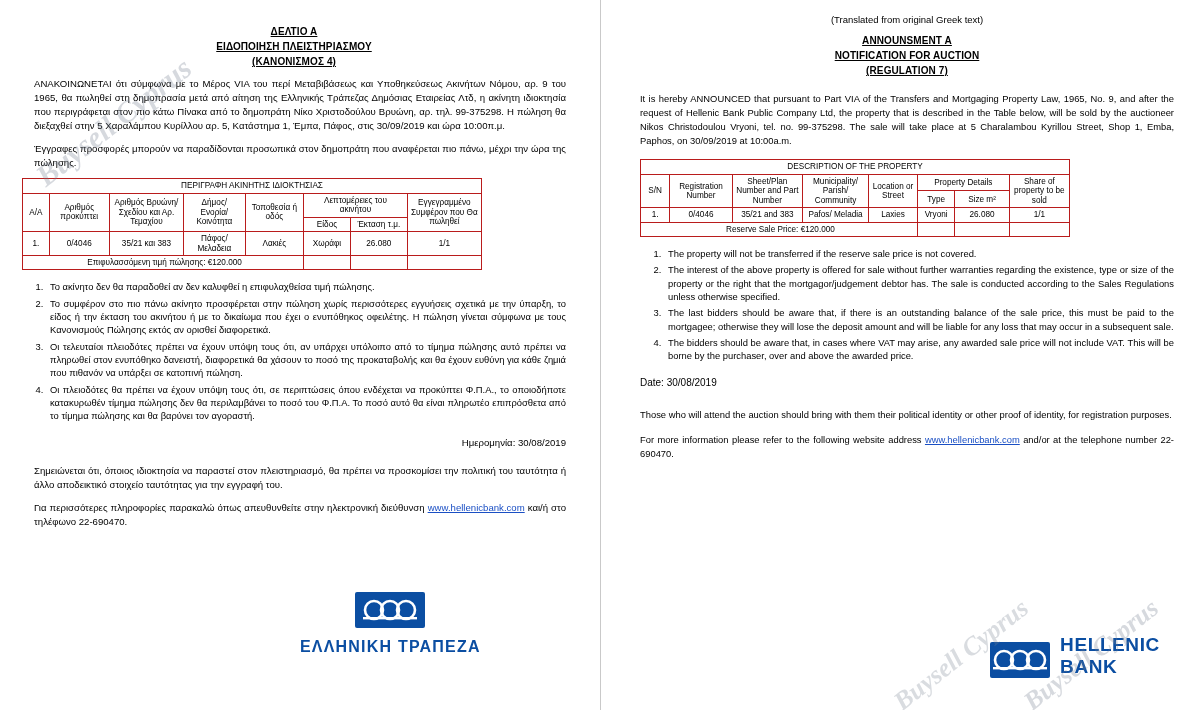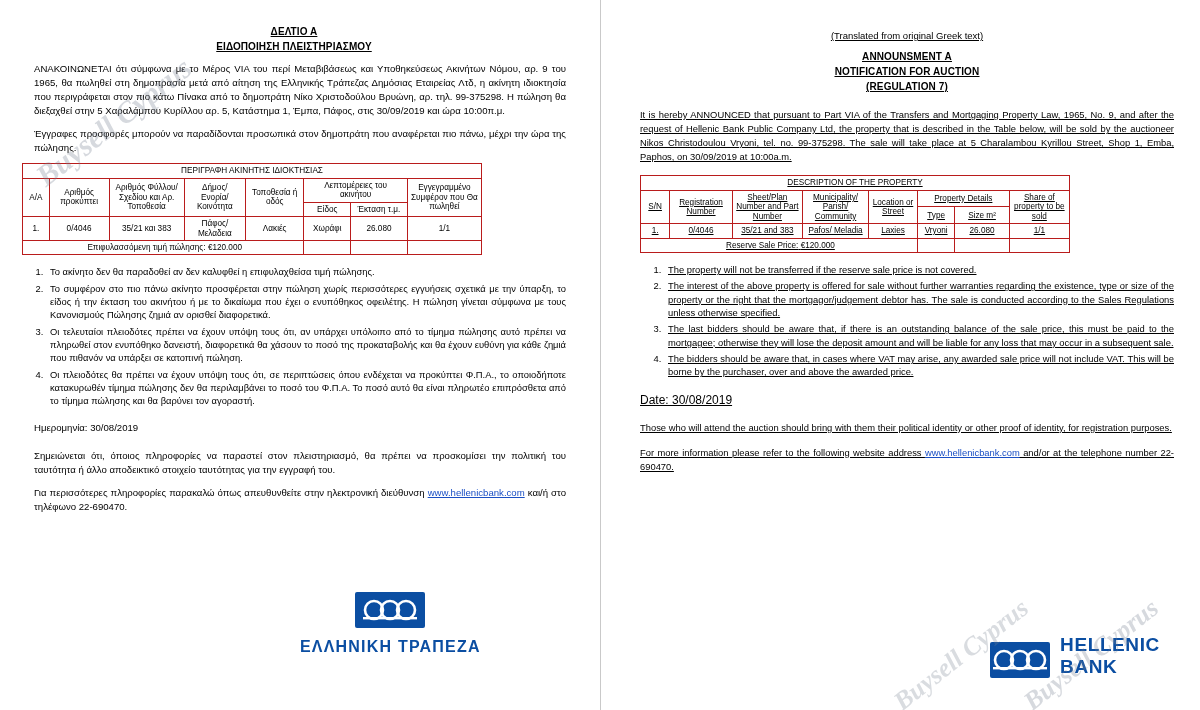--- a/index.html
+++ b/index.html
@@ -23,22 +23,21 @@
   .col {
     position: relative;
     box-sizing: border-box;
   }
   .col-left {
     width: 600px;
     padding: 26px 34px 8px 22px;
   }
   .col-right {
     width: 600px;
-    padding: 30px 26px 0 40px;
-    text-decoration: underline;
+    padding: 14px 26px 0 40px;
   }
   .divider {
     position: absolute;
     left: 600px;
     top: 0;
     bottom: 0;
     width: 1px;
     background: #c9c9c9;
   }
   .u { text-decoration: underline; }
@@ -106,24 +105,25 @@
     line-height: 1.42;
   }
   ol.numlist li {
     margin-bottom: 3px;
     text-align: justify;
     padding-left: 4px;
   }
   .date-line {
     font-size: 9.6px;
     margin: 14px 0 16px 12px;
+    text-align: right;
   }
   .date-line-r {
-    font-size: 12px;
-    margin: 14px 0 14px 0;
+    font-size: 10px;
+    margin: 14px 0 20px 0;
   }
   a.link {
     color: #1a4fc4;
     text-decoration: underline;
   }
   
   .logo-wrap-left {
     position: absolute;
     left: 300px;
     bottom: 54px;
@@ -179,35 +179,36 @@
 </style>
 </head>
 <body>
 
 <div class="page">
 
   <div class="col col-left">
 
     <div class="title-line u">ΔΕΛΤΙΟ Α</div>
     <div class="title-line u">ΕΙΔΟΠΟΙΗΣΗ ΠΛΕΙΣΤΗΡΙΑΣΜΟΥ</div>
+    <div class="title-line u">(ΚΑΝΟΝΙΣΜΟΣ 4)</div>
 
     <div class="spacer-sm"></div>
 
     <p class="body">ΑΝΑΚΟΙΝΩΝΕΤΑΙ ότι σύμφωνα με το Μέρος VΙΑ του περί Μεταβιβάσεως και Υποθηκεύσεως Ακινήτων Νόμου, αρ. 9 του 1965, θα πωληθεί στη δημοπρασία μετά από αίτηση της Ελληνικής Τράπεζας Δημόσιας Εταιρείας Λτδ, η ακίνητη ιδιοκτησία που περιγράφεται στον πιο κάτω Πίνακα από το δημοπράτη Νίκο Χριστοδούλου Βρυώνη, αρ. τηλ. 99-375298. Η πώληση θα διεξαχθεί στην 5 Χαραλάμπου Κυρίλλου αρ. 5, Κατάστημα 1, Έμπα, Πάφος, στις 30/09/2019 και ώρα 10:00π.μ.</p>
     <p class="body">Έγγραφες προσφορές μπορούν να παραδίδονται προσωπικά στον δημοπράτη που αναφέρεται πιο πάνω, μέχρι την ώρα της πώλησης.</p>
 
     <table class="prop tbl-left">
       <tbody>
         <tr>
           <th class="hdr-main" colspan="8">ΠΕΡΙΓΡΑΦΗ ΑΚΙΝΗΤΗΣ ΙΔΙΟΚΤΗΣΙΑΣ</th>
         </tr>
         <tr>
           <th rowspan="2" style="width:22px">Α/Α</th>
           <th rowspan="2" style="width:56px">Αριθμός προκύπτει</th>
-          <th rowspan="2" style="width:74px">Αριθμός Φύλλου/ Σχεδίου και Αρ. Τοποθεσία</th>
+          <th rowspan="2" style="width:74px">Αριθμός Βρυώνη/ Σχεδίου και Αρ. Τεμαχίου</th>
           <th rowspan="2" style="width:58px">Δήμος/ Ενορία/ Κοινότητα</th>
           <th rowspan="2" style="width:54px">Τοποθεσία ή οδός</th>
           <th colspan="2" style="width:96px">Λεπτομέρειες του ακινήτου</th>
           <th rowspan="2" style="width:70px">Εγγεγραμμένο Συμφέρον που Θα πωληθεί</th>
         </tr>
         <tr>
           <th style="width:42px">Είδος</th>
           <th style="width:54px">Έκταση τ.μ.</th>
         </tr>
         <tr>
@@ -227,28 +228,28 @@
           </td>
           <td></td>
           <td></td>
           <td></td>
         </tr>
       </tbody>
     </table>
 
     <ol class="numlist">
       <li>Το ακίνητο δεν θα παραδοθεί αν δεν καλυφθεί η επιφυλαχθείσα τιμή πώλησης.</li>
-      <li>Το συμφέρον στο πιο πάνω ακίνητο προσφέρεται στην πώληση χωρίς περισσότερες εγγυήσεις σχετικά με την ύπαρξη, το είδος ή την έκταση του ακινήτου ή με το δικαίωμα που έχει ο ενυπόθηκος οφειλέτης. Η πώληση γίνεται σύμφωνα με τους Κανονισμούς Πώλησης ζημιά αν ορισθεί διαφορετικά.</li>
+      <li>Το συμφέρον στο πιο πάνω ακίνητο προσφέρεται στην πώληση χωρίς περισσότερες εγγυήσεις σχετικά με την ύπαρξη, το είδος ή την έκταση του ακινήτου ή με το δικαίωμα που έχει ο ενυπόθηκος οφειλέτης. Η πώληση γίνεται σύμφωνα με τους Κανονισμούς Πώλησης εκτός αν ορισθεί διαφορετικά.</li>
       <li>Οι τελευταίοι πλειοδότες πρέπει να έχουν υπόψη τους ότι, αν υπάρχει υπόλοιπο από το τίμημα πώλησης αυτό πρέπει να πληρωθεί στον ενυπόθηκο δανειστή, διαφορετικά θα χάσουν το ποσό της προκαταβολής και θα έχουν ευθύνη για κάθε ζημιά που πιθανόν να υπάρξει σε κατοπινή πώληση.</li>
       <li>Οι πλειοδότες θα πρέπει να έχουν υπόψη τους ότι, σε περιπτώσεις όπου ενδέχεται να προκύπτει Φ.Π.Α., το οποιοδήποτε κατακυρωθέν τίμημα πώλησης δεν θα περιλαμβάνει το ποσό του Φ.Π.Α. Το ποσό αυτό θα είναι πληρωτέο επιπρόσθετα από το τίμημα πώλησης και θα βαρύνει τον αγοραστή.</li>
     </ol>
 
     <div class="date-line">Ημερομηνία: 30/08/2019</div>
 
-    <p class="body">Σημειώνεται ότι, όποιος πληροφορίες να παραστεί στον πλειστηριασμό, θα πρέπει να προσκομίσει την πολιτική του ταυτότητα ή άλλο αποδεικτικό στοιχείο ταυτότητας για την εγγραφή του.</p>
+    <p class="body">Σημειώνεται ότι, όποιος ιδιοκτησία να παραστεί στον πλειστηριασμό, θα πρέπει να προσκομίσει την πολιτική του ταυτότητα ή άλλο αποδεικτικό στοιχείο ταυτότητας για την εγγραφή του.</p>
 
     <p class="body">
       <span>Για περισσότερες πληροφορίες παρακαλώ όπως απευθυνθείτε στην ηλεκτρονική διεύθυνση </span><a class="link" href="#">www.hellenicbank.com</a><span> και/ή στο τηλέφωνο 22-690470.</span>
     </p>
 
     <div class="logo-wrap-left">
       <div class="hb-mark">
         <svg width="58" height="26" viewBox="0 0 58 26" aria-hidden="true">
           <circle cx="13" cy="13" r="9" fill="none" stroke="#ffffff" stroke-width="2.6"></circle>
           <circle cx="29" cy="13" r="9" fill="none" stroke="#ffffff" stroke-width="2.6"></circle>

